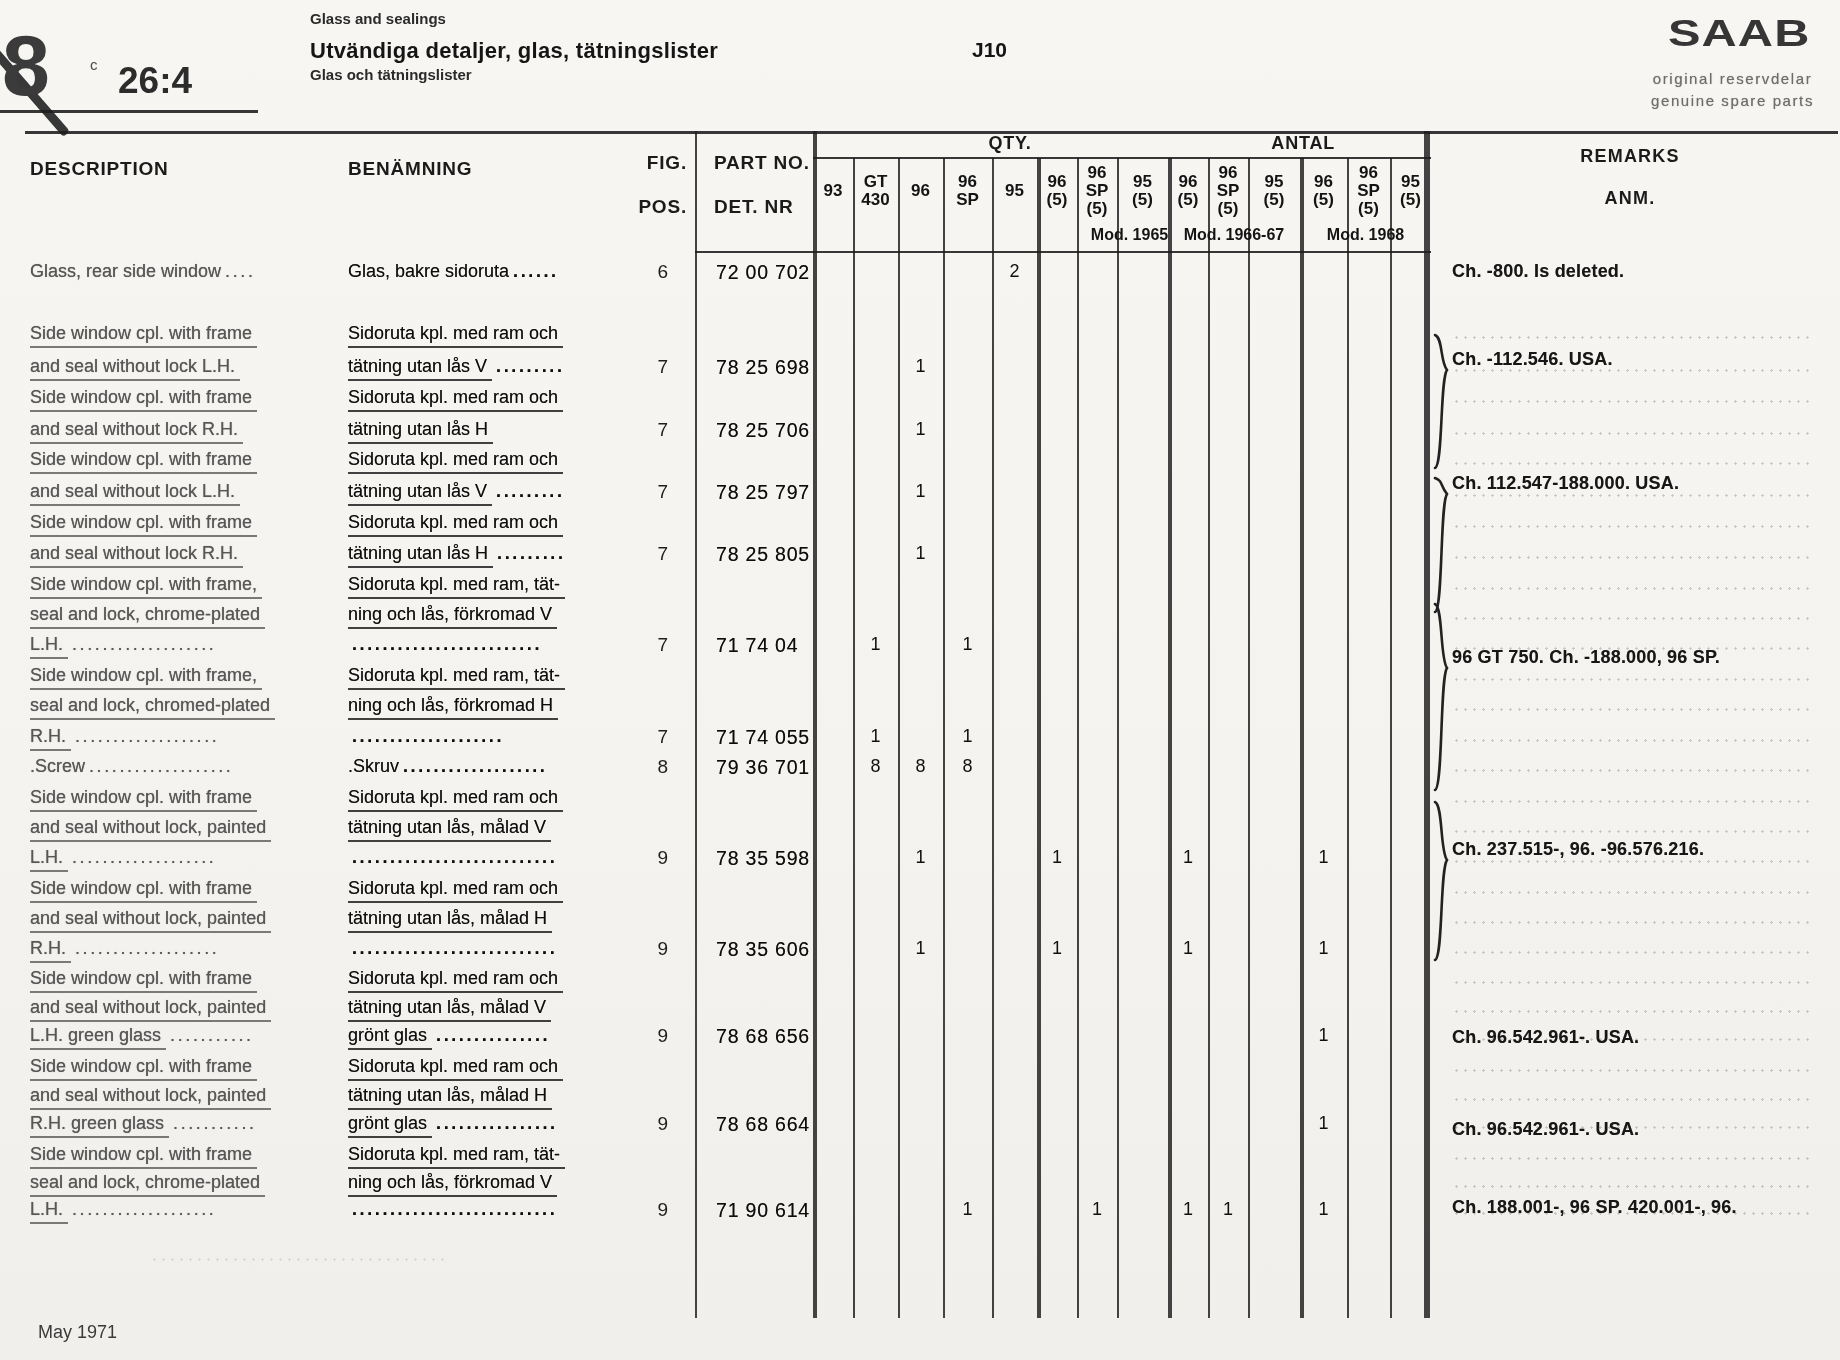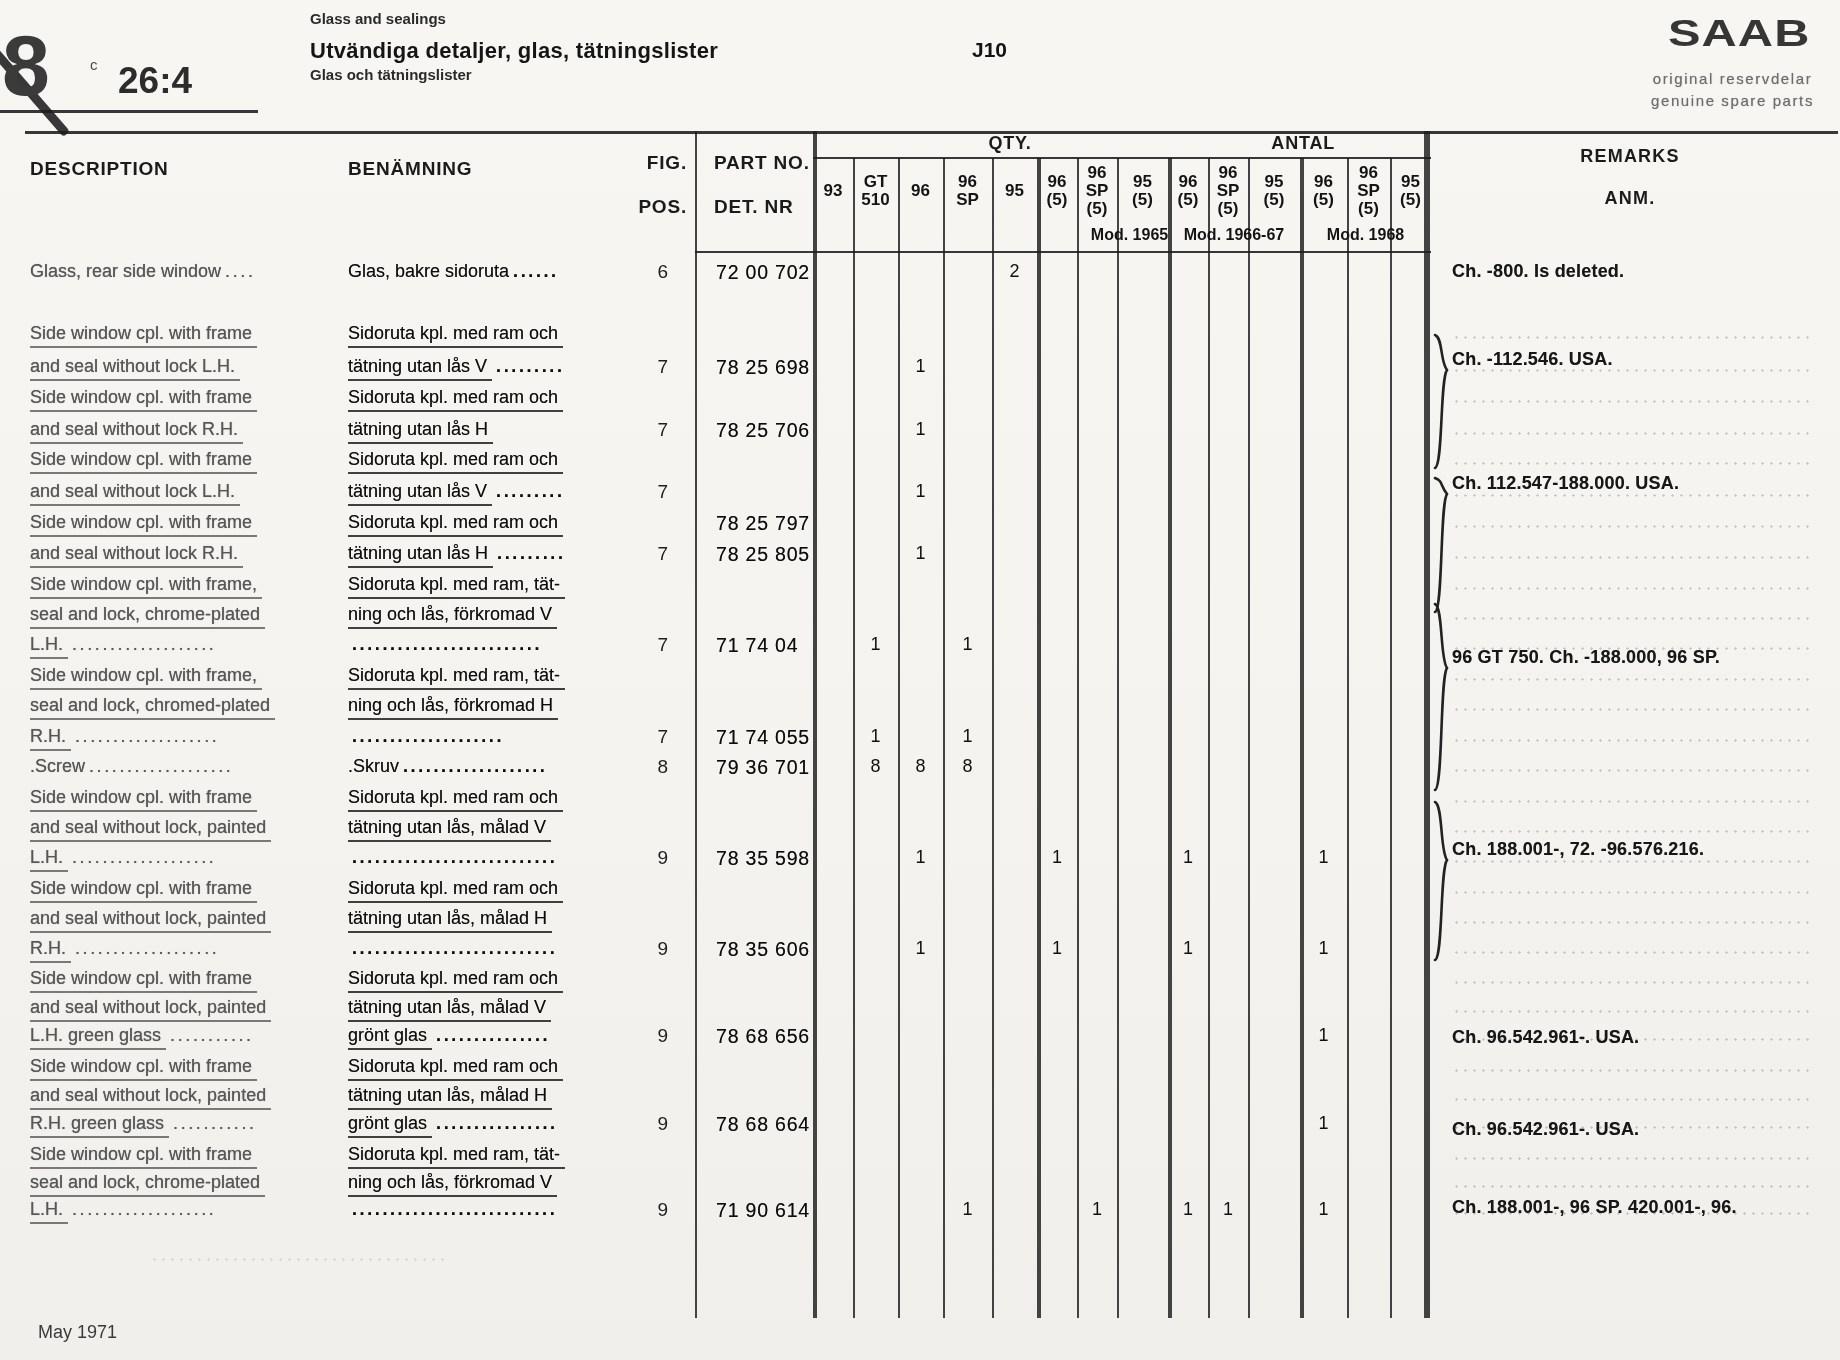--- a/index.html
+++ b/index.html
@@ -102,21 +102,21 @@
       <div class="vline" style="left: 1300px; top: 158px; width: 4px; height: 1160px;"></div>
       <div class="vline" style="left: 1347px; top: 158px; width: 2px; height: 1160px;"></div>
       <div class="vline" style="left: 1390px; top: 158px; width: 2px; height: 1160px;"></div>
     </div>
   <div class="abs" id="collabels-layer">
       <div class="colbox" style="left: 813px; top: 160px; width: 40px; height: 62px;">
         <div>93</div>
       </div>
       <div class="colbox" style="left: 853px; top: 160px; width: 45px; height: 62px;">
         <div>GT</div>
-        <div>510</div>
+        <div>430</div>
       </div>
       <div class="colbox" style="left: 898px; top: 160px; width: 45px; height: 62px;">
         <div>96</div>
       </div>
       <div class="colbox" style="left: 943px; top: 160px; width: 49px; height: 62px;">
         <div>96</div>
         <div>SP</div>
       </div>
       <div class="colbox" style="left: 992px; top: 160px; width: 45px; height: 62px;">
         <div>95</div>
@@ -189,21 +189,21 @@
         <div class="figv" style="left: 600px; top: 419px;">7</div>
         <div class="partv" style="left: 716px; top: 419px;">78 25 706</div>
         <div class="qtyv" style="left: 909.5px; top: 419px;">1</div>
       </div>
       <div>
         <div class="txtline desc" style="left: 30px; top: 449px;"><span class="ul">Side window cpl. with frame</span></div>
         <div class="txtline desc" style="left: 30px; top: 481px;"><span class="ul">and seal without lock L.H.</span></div>
         <div class="txtline ben" style="left: 348px; top: 449px;"><span class="ul">Sidoruta kpl. med ram och</span></div>
         <div class="txtline ben" style="left: 348px; top: 481px;"><span class="ul">tätning utan lås V</span><span class="dots">.........</span></div>
         <div class="figv" style="left: 600px; top: 481px;">7</div>
-        <div class="partv" style="left: 716px; top: 481px; margin-top: 31px;">78 25 797</div>
+        <div class="partv" style="left: 716px; top: 481px;">78 25 797</div>
         <div class="qtyv" style="left: 909.5px; top: 481px;">1</div>
       </div>
       <div>
         <div class="txtline desc" style="left: 30px; top: 512px;"><span class="ul">Side window cpl. with frame</span></div>
         <div class="txtline desc" style="left: 30px; top: 543px;"><span class="ul">and seal without lock R.H.</span></div>
         <div class="txtline ben" style="left: 348px; top: 512px;"><span class="ul">Sidoruta kpl. med ram och</span></div>
         <div class="txtline ben" style="left: 348px; top: 543px;"><span class="ul">tätning utan lås H</span><span class="dots">.........</span></div>
         <div class="figv" style="left: 600px; top: 543px;">7</div>
         <div class="partv" style="left: 716px; top: 543px;">78 25 805</div>
         <div class="qtyv" style="left: 909.5px; top: 543px;">1</div>
@@ -348,20 +348,20 @@
         <path d="M3 2 C11 5 8 9 15 18 C8 27 11 134 3 136" fill="none" stroke="#222" stroke-width="2.6" stroke-linecap="round"></path>
       </svg>
       <div class="remark" style="left: 1452px; top: 473px;">Ch. 112.547-188.000. USA.</div>
       <svg class="brace" width="18" height="190" style="left: 1432px; top: 602px;">
         <path d="M3 2 C11 5 8 57 15 66 C8 75 11 186 3 188" fill="none" stroke="#222" stroke-width="2.6" stroke-linecap="round"></path>
       </svg>
       <div class="remark" style="left: 1452px; top: 647px;">96 GT 750. Ch. -188.000, 96 SP.</div>
       <svg class="brace" width="18" height="162" style="left: 1432px; top: 800px;">
         <path d="M3 2 C11 5 8 51 15 60 C8 69 11 158 3 160" fill="none" stroke="#222" stroke-width="2.6" stroke-linecap="round"></path>
       </svg>
-      <div class="remark" style="left: 1452px; top: 839px;">Ch. 188.001-, 72. -96.576.216.</div>
+      <div class="remark" style="left: 1452px; top: 839px;">Ch. 237.515-, 96. -96.576.216.</div>
       <div class="remark" style="left: 1452px; top: 1027px;">Ch. 96.542.961-. USA.</div>
       <div class="remark" style="left: 1452px; top: 1119px;">Ch. 96.542.961-. USA.</div>
       <div class="remark" style="left: 1452px; top: 1197px;">Ch. 188.001-, 96 SP. 420.001-, 96.</div>
     </div>
 
   <div class="abs" style="left:38px;top:1322px;font-size:18px;color:#3a3a3a;">May 1971</div>
 </div>
 
 </body></html>

